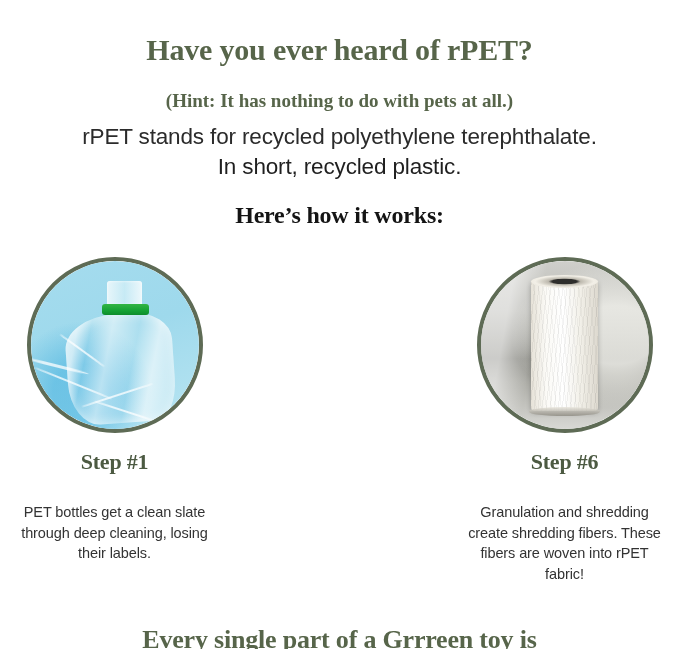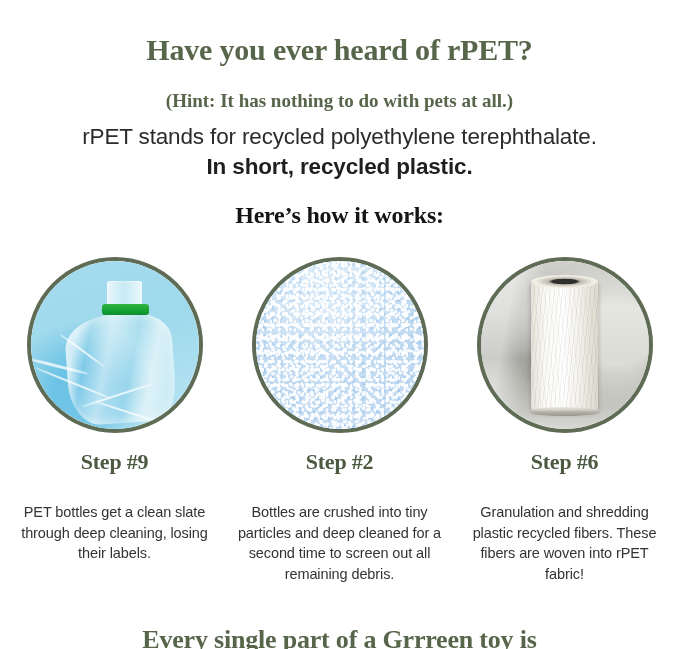--- a/index.html
+++ b/index.html
@@ -48,21 +48,21 @@
     text-align: center;
     color: #2b2b2b;
     font-size: 22.5px;
     line-height: 1.33;
     margin-top: 11px;
     padding: 0 8px;
     letter-spacing: -0.15px;
   }
   .definition .line2 {
     display: block;
-    font-weight: 700;
+    font-weight: 400;
     color: #1f1f1f;
   }
 
   
   .howitworks {
     text-align: center;
     font-family: "Liberation Serif", serif;
     font-weight: bold;
     color: #141414;
     font-size: 24px;
@@ -299,49 +299,38 @@
                 <div class="bottle-crinkle c3"></div>
                 <div class="bottle-crinkle c4"></div>
                 <div class="bottle-crinkle c5"></div>
               </div>
               <div class="bottle-neck"></div>
               <div class="bottle-ring"></div>
             </div>
           </div>
         </div>
       </div>
-      <div class="step-title">Step #9</div>
+      <div class="step-title">Step #1</div>
       <div class="step-desc">PET bottles get a clean slate through deep cleaning, losing their labels.</div>
     </div>
 
-    <div class="step">
-      <div class="circle-wrap">
-        <div class="circle-inner">
-          <div class="img-flakes">
-            <div class="flake-sheen"></div>
-          </div>
-        </div>
-      </div>
-      <div class="step-title">Step #2</div>
-      <div class="step-desc">Bottles are crushed into tiny particles and deep cleaned for a second time to screen out all remaining debris.</div>
-    </div>
 
     <div class="step">
       <div class="circle-wrap">
         <div class="circle-inner">
           <div class="img-spool">
             <div class="spool-bg-blur"></div>
             <div class="spool"></div>
             <div class="spool-top"></div>
             <div class="spool-bottom"></div>
           </div>
         </div>
       </div>
       <div class="step-title">Step #6</div>
-      <div class="step-desc">Granulation and shredding plastic recycled fibers. These fibers are woven into rPET fabric!</div>
+      <div class="step-desc">Granulation and shredding create shredding fibers. These fibers are woven into rPET fabric!</div>
     </div>
 
   </div>
 
   <div class="footer-claim">
     <div>Every single part of a Grrreen toy is</div>
 
   </div>
 
 </div>

